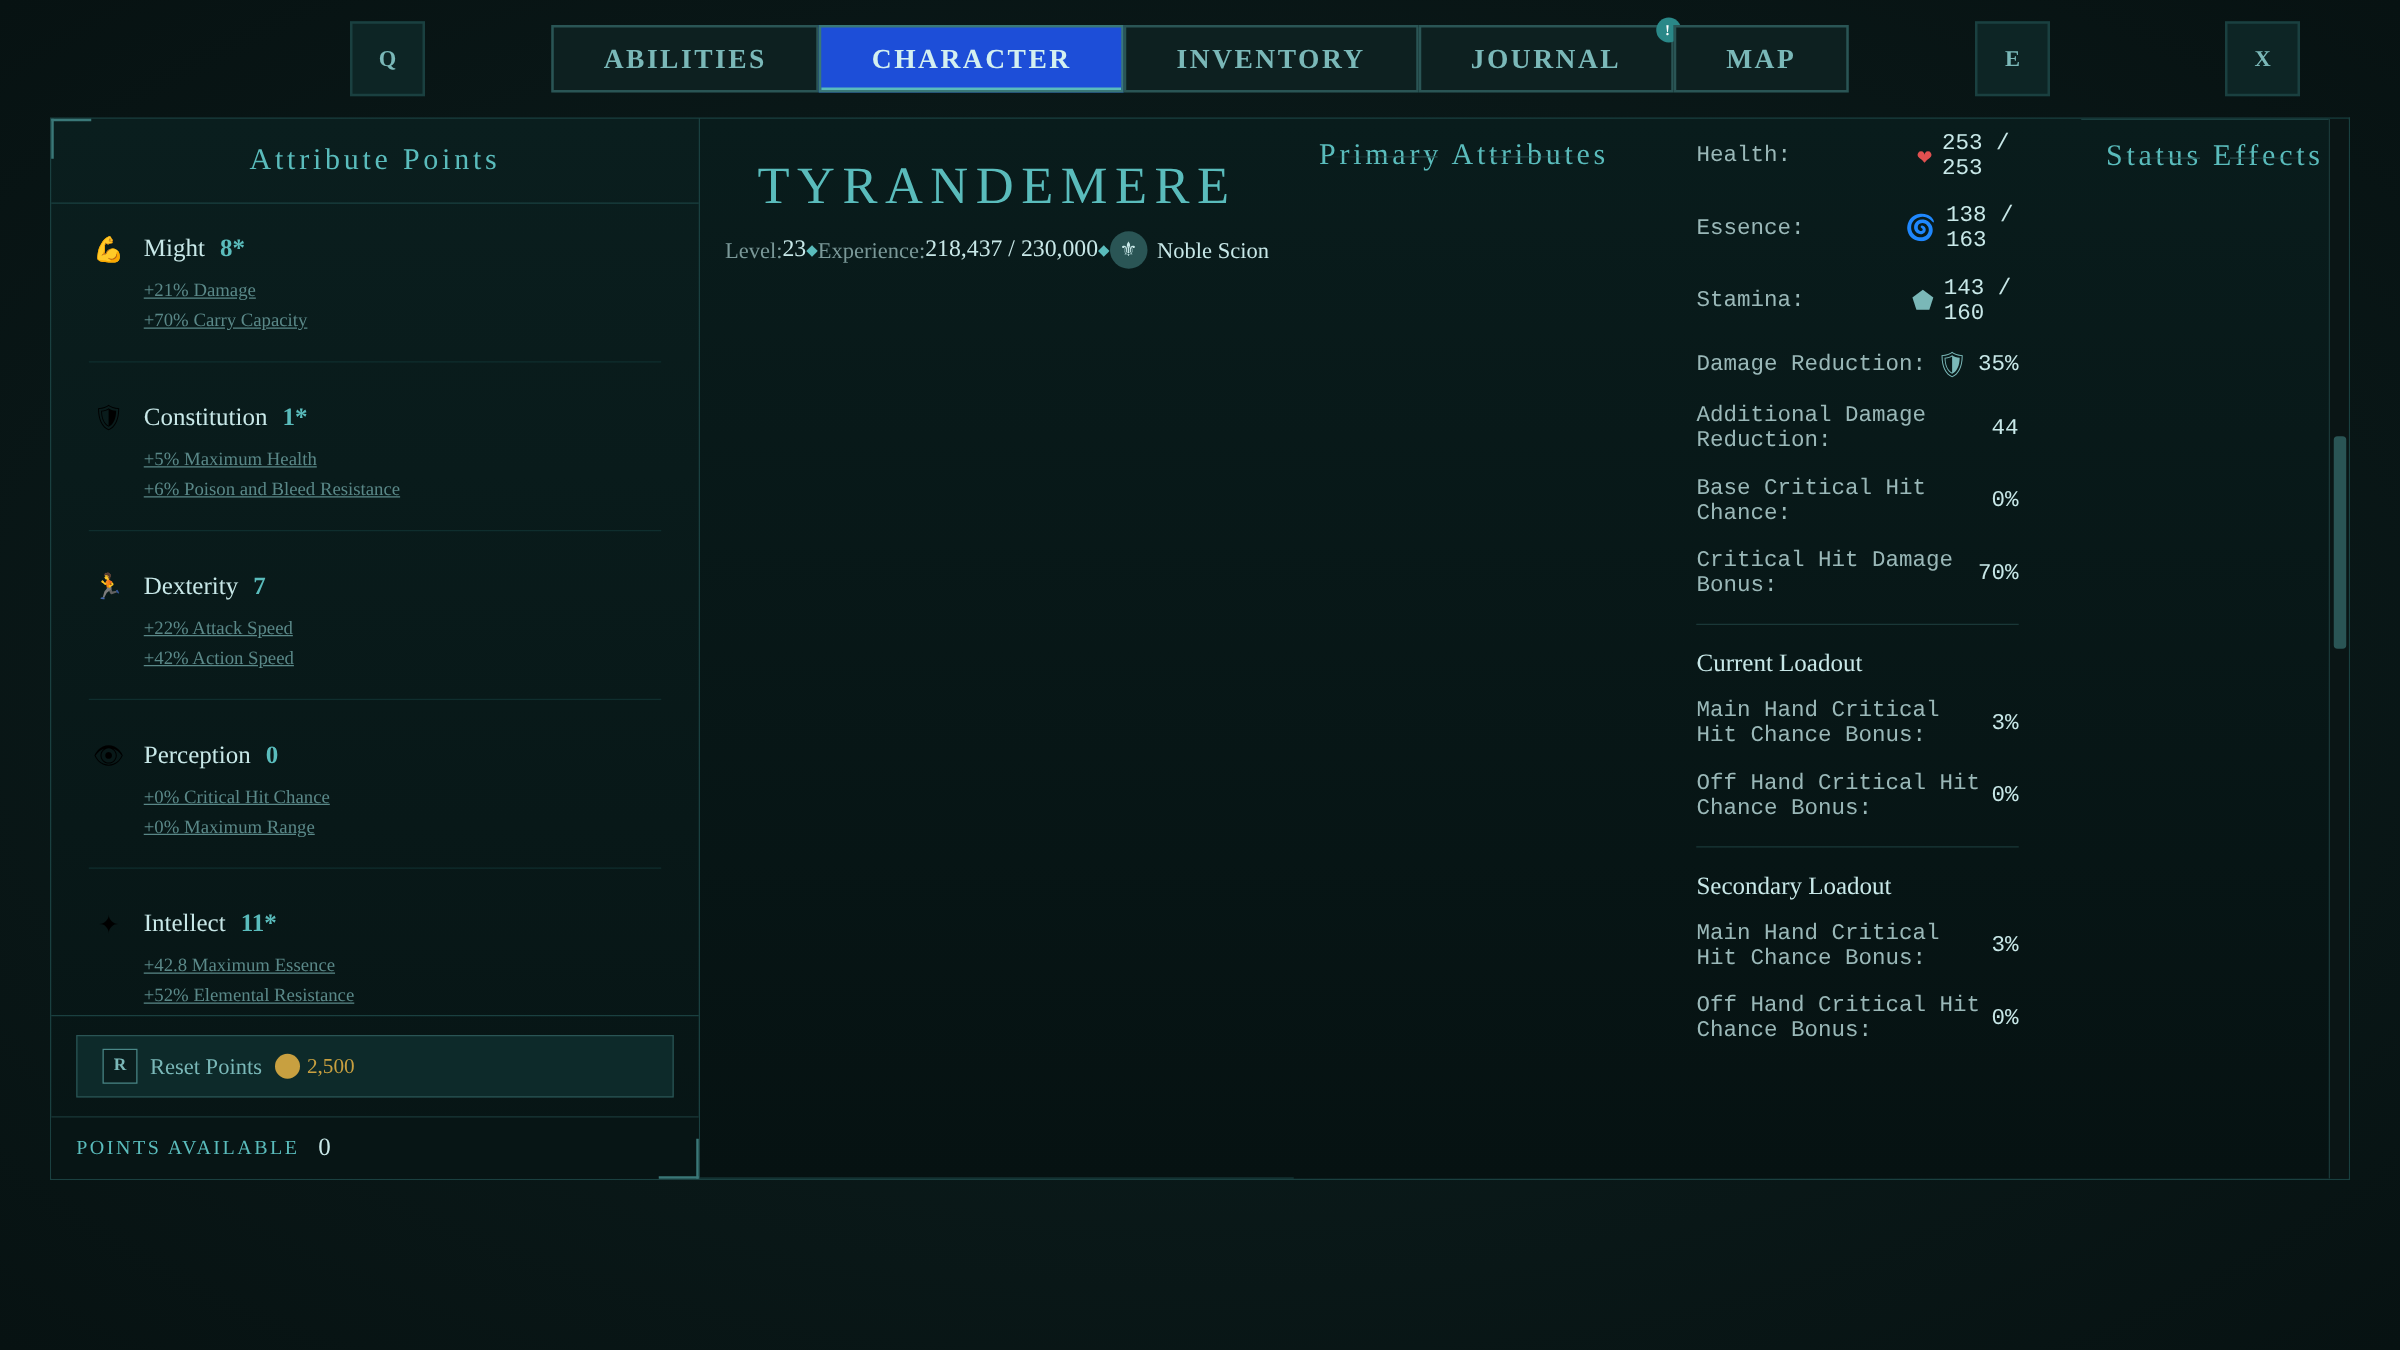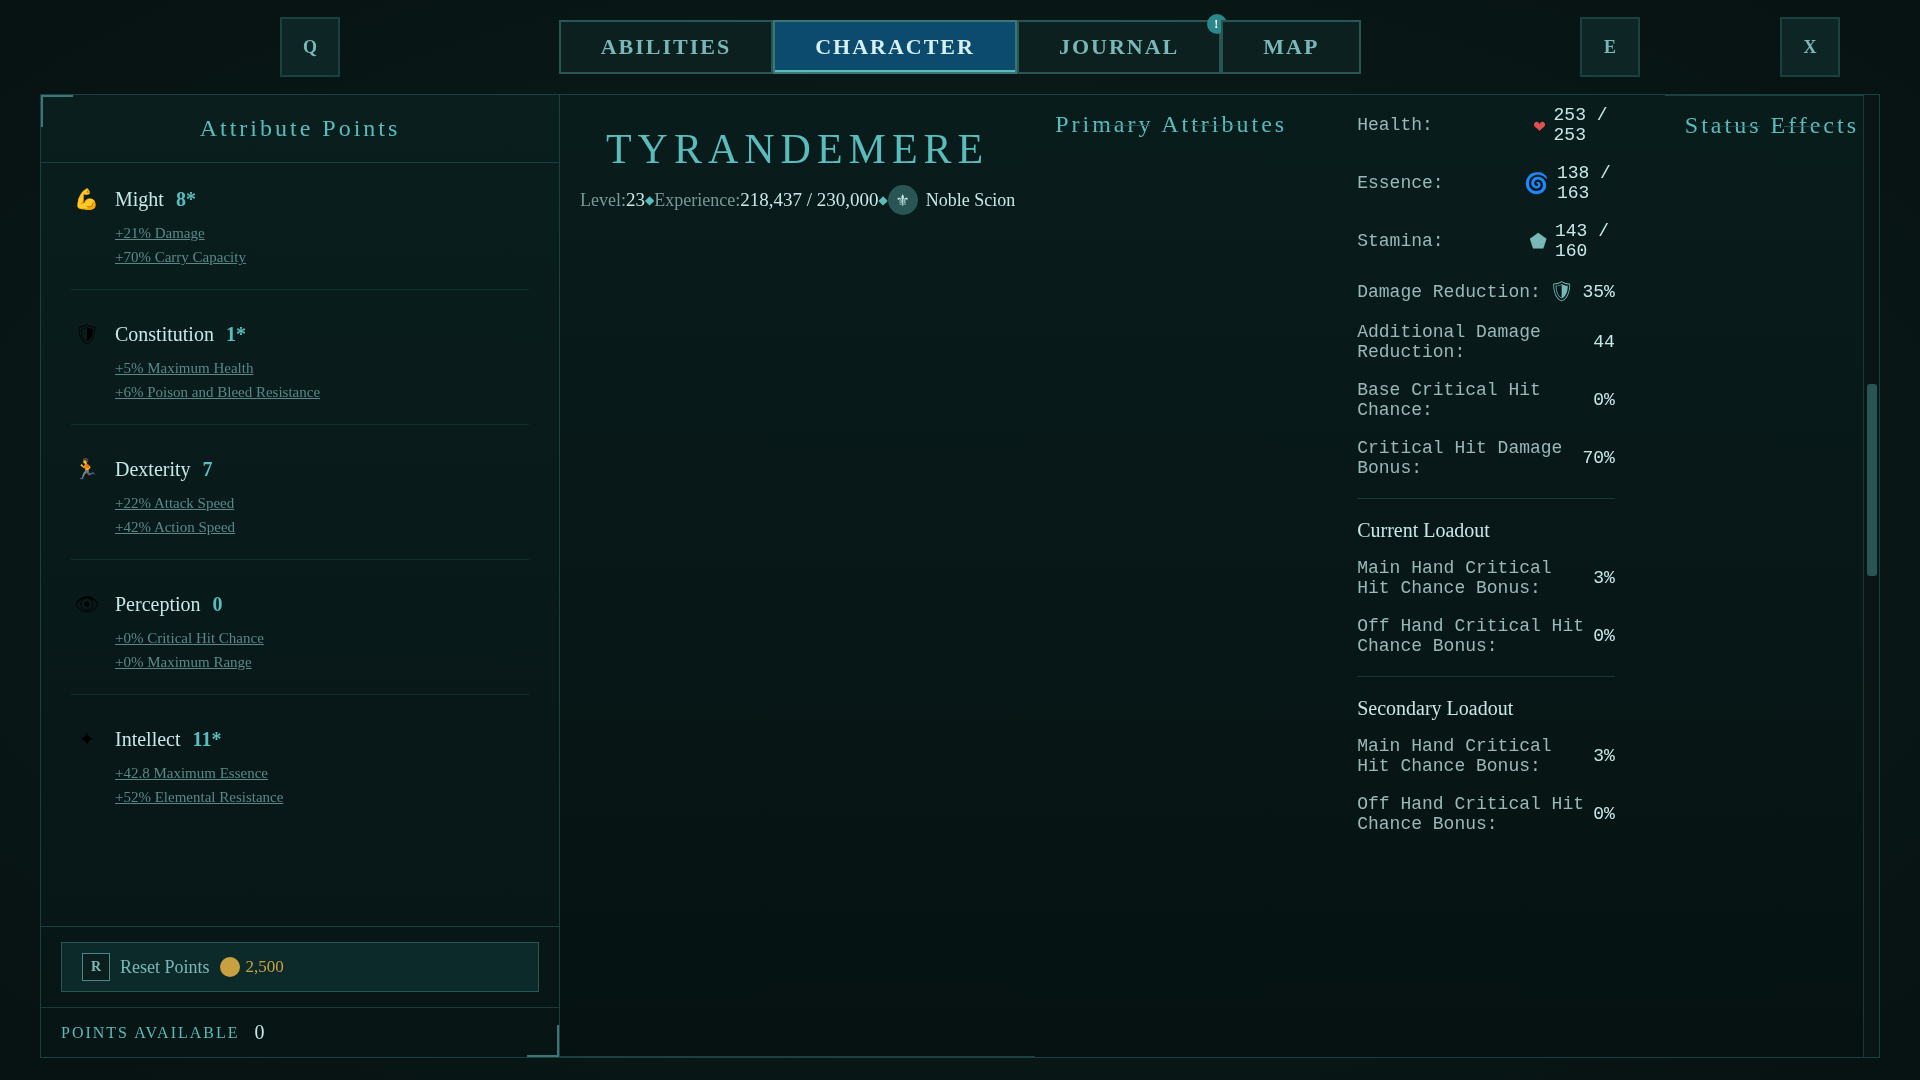--- a/index.html
+++ b/index.html
@@ -73,21 +73,21 @@
       font-size: 22px;
       font-weight: bold;
       letter-spacing: 2px;
       cursor: pointer;
       text-transform: uppercase;
       font-family: 'Georgia', serif;
       position: relative;
     }
 
     .nav-tab.active {
-      background: #0c4a6e;
+      background: #1d4ed8;
       border-color: #3a7878;
       color: #d4f0f0;
       box-shadow: inset 0 -2px 0 #5abcbc;
     }
 
     .nav-tab.journal {
       position: relative;
     }
 
     .journal-badge {
@@ -103,21 +103,21 @@
       justify-content: center;
       font-size: 12px;
       color: white;
       font-weight: bold;
     }
 
     
     .main-content {
       display: flex;
       gap: 0;
-      height: 964px;
+      height: 850px;
     }
 
     
     .left-panel {
       width: 520px;
       background: linear-gradient(180deg, #0a1e1e 0%, #071515 100%);
       border: 1px solid #1a4040;
       display: flex;
       flex-direction: column;
       position: relative;
@@ -428,20 +428,21 @@
 <body>
 
 <div class="screen">
 
   <div class="top-nav">
     <div class="nav-corner nav-corner-left">Q</div>
 
     <div class="nav-tabs">
       <div class="nav-tab">ABILITIES</div>
       <div class="nav-tab active">CHARACTER</div>
+      <div class="nav-tab">INVENTORY</div>
       <div class="nav-tab journal">
         <span>JOURNAL</span>
         <span class="journal-badge">!</span>
       </div>
       <div class="nav-tab">MAP</div>
     </div>
 
     <div class="nav-corner nav-corner-right">E</div>
     <div class="nav-corner nav-corner-x">X</div>
   </div>

